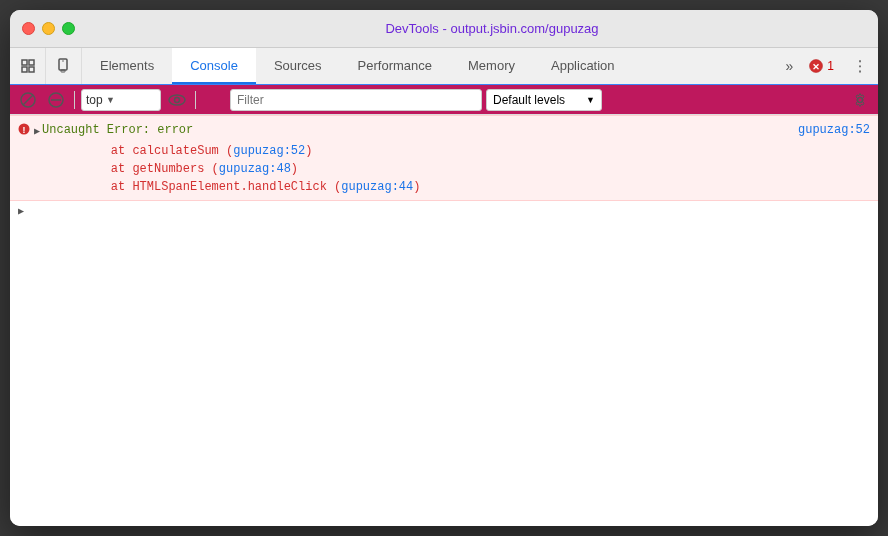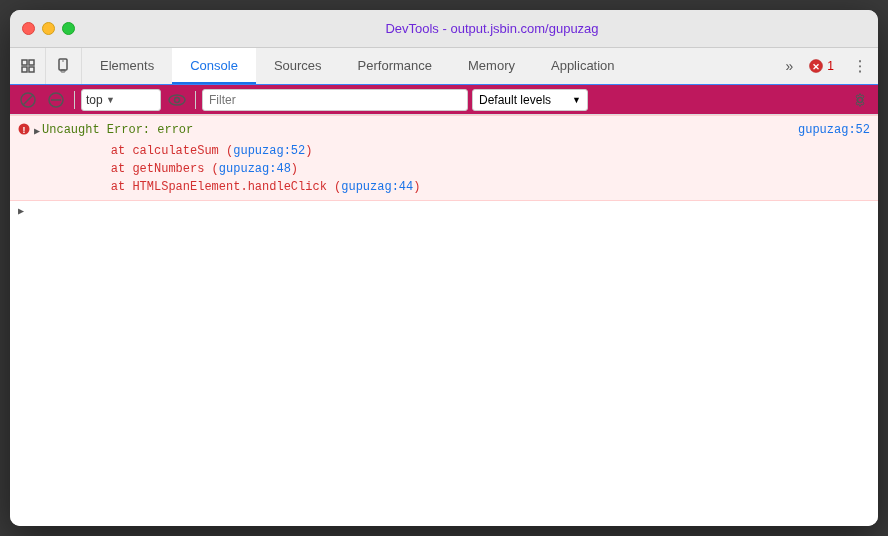--- a/index.html
+++ b/index.html
@@ -207,20 +207,21 @@
 
     .filter-input {
       flex: 1;
       height: 22px;
       border: 1px solid #ccc;
       border-radius: 3px;
       padding: 0 6px;
       font-size: 12px;
       outline: none;
       background: white;
+      margin-left: 28px;
     }
 
     .levels-select {
       display: flex;
       align-items: center;
       background: white;
       border: 1px solid #ccc;
       border-radius: 3px;
       height: 22px;
       padding: 0 6px;

